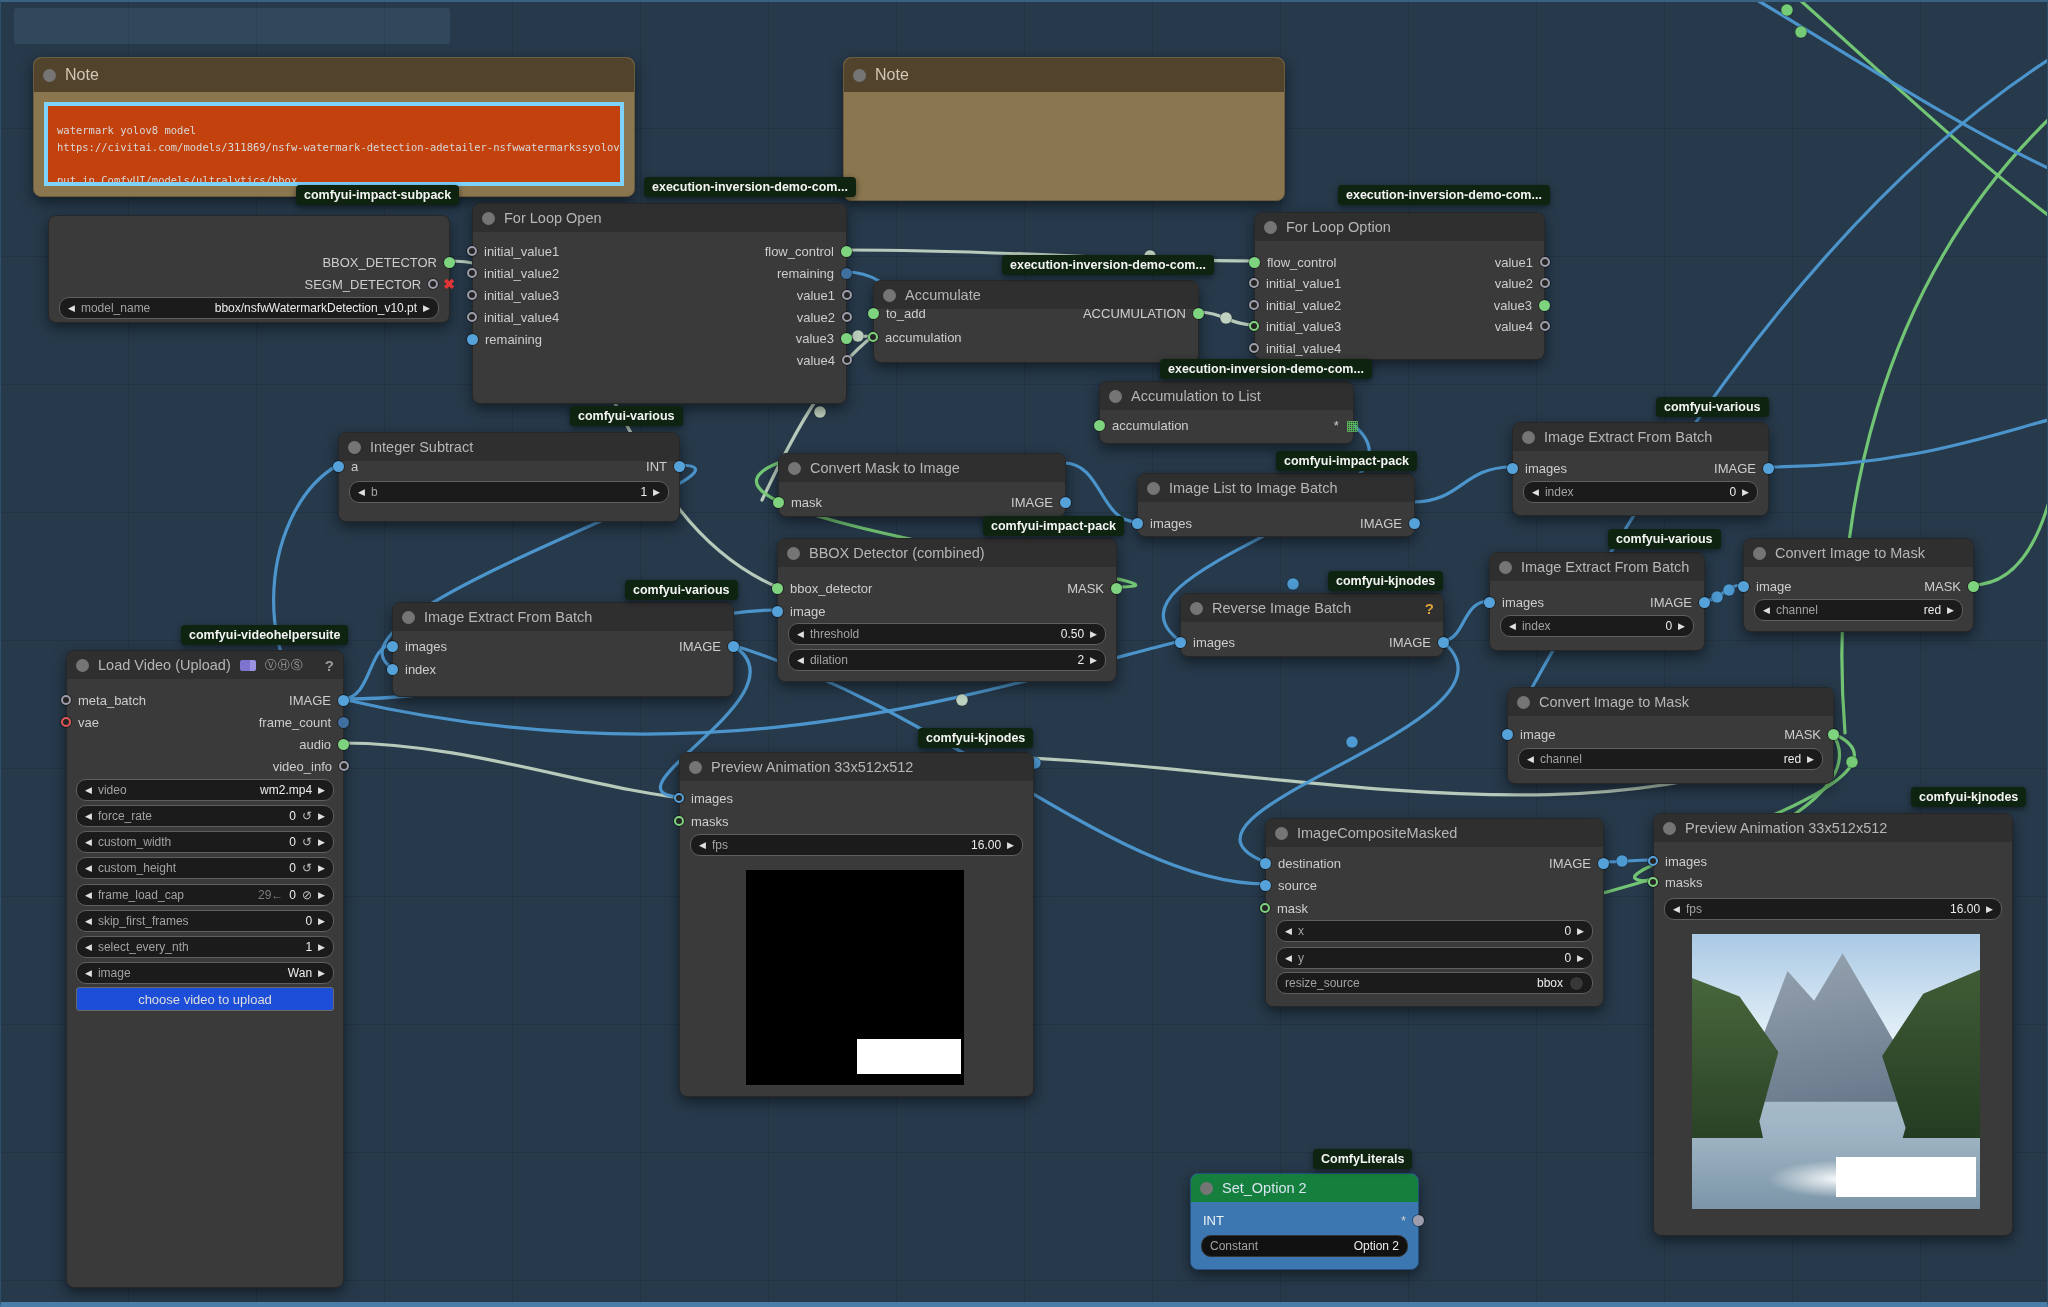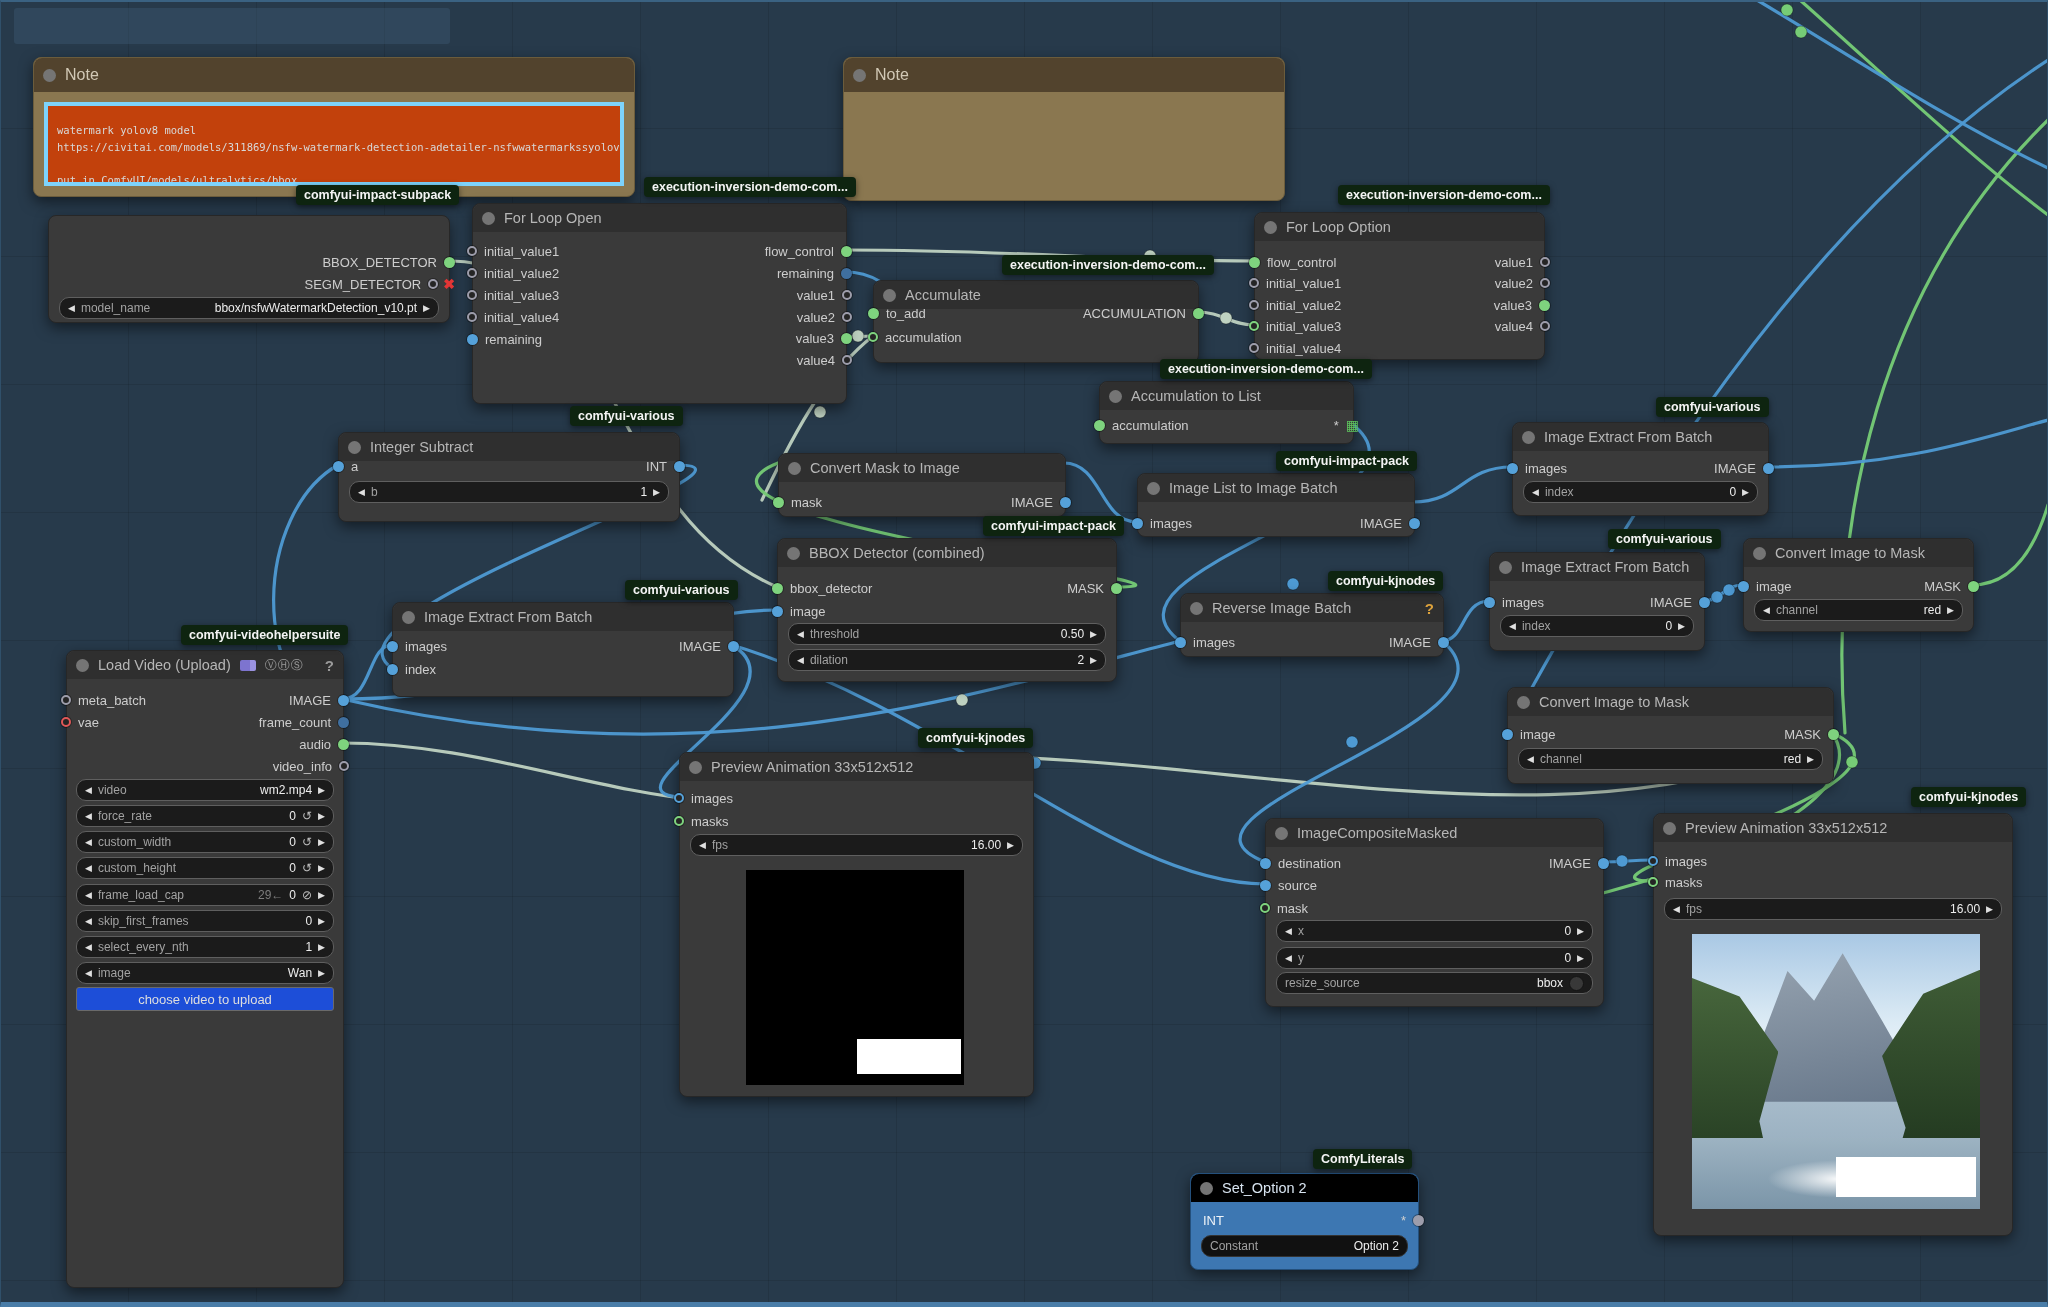--- a/index.html
+++ b/index.html
@@ -58,21 +58,21 @@
     border:1px solid #151515;flex:none;}
   .node.note{background:#8a7750;border:1px solid #6b5c3c;}
   .node.note .node-header{background:#52432d;height:34px;}
   .node.note .node-title{color:#d2c9b6;font-size:16px;}
   .note-body{position:absolute;left:10px;right:10px;top:44px;bottom:10px;
     background:#c2410c;border:4px solid #7dd3fc;padding:16px 9px;
     font-family:"DejaVu Sans Mono",monospace;font-size:10.5px;color:#d8d8d8;
     line-height:1.6;overflow:hidden;}
   .note-line{min-height:16px;white-space:pre;}
   .node.literal{background:#3d77b2;border:1px solid #24507c;}
-  .node.literal .node-header{background:#000000;}
+  .node.literal .node-header{background:#15803d;}
   .node.literal .node-title{color:#d8e4f0;}
   .node.literal .widget{background:#111;border-color:#333;}
   .prev{position:absolute;overflow:hidden;}
   .prev-black{background:#000;}
   .mask-rect{position:absolute;background:#ffffff;}
   .scene{background:linear-gradient(#a9c8e4 0%,#dcebf5 32%,#eef5fa 46%,#a8bccb 58%,#8aa3b5 100%);}
   .scene .mtn{position:absolute;left:16%;top:7%;width:66%;height:54%;
     background:linear-gradient(170deg,#97a4b1,#67778a);
     clip-path:polygon(0 100%,26% 12%,40% 32%,55% 0,76% 46%,100% 100%);}
   .scene .treeL{position:absolute;left:0;top:16%;width:30%;height:84%;

